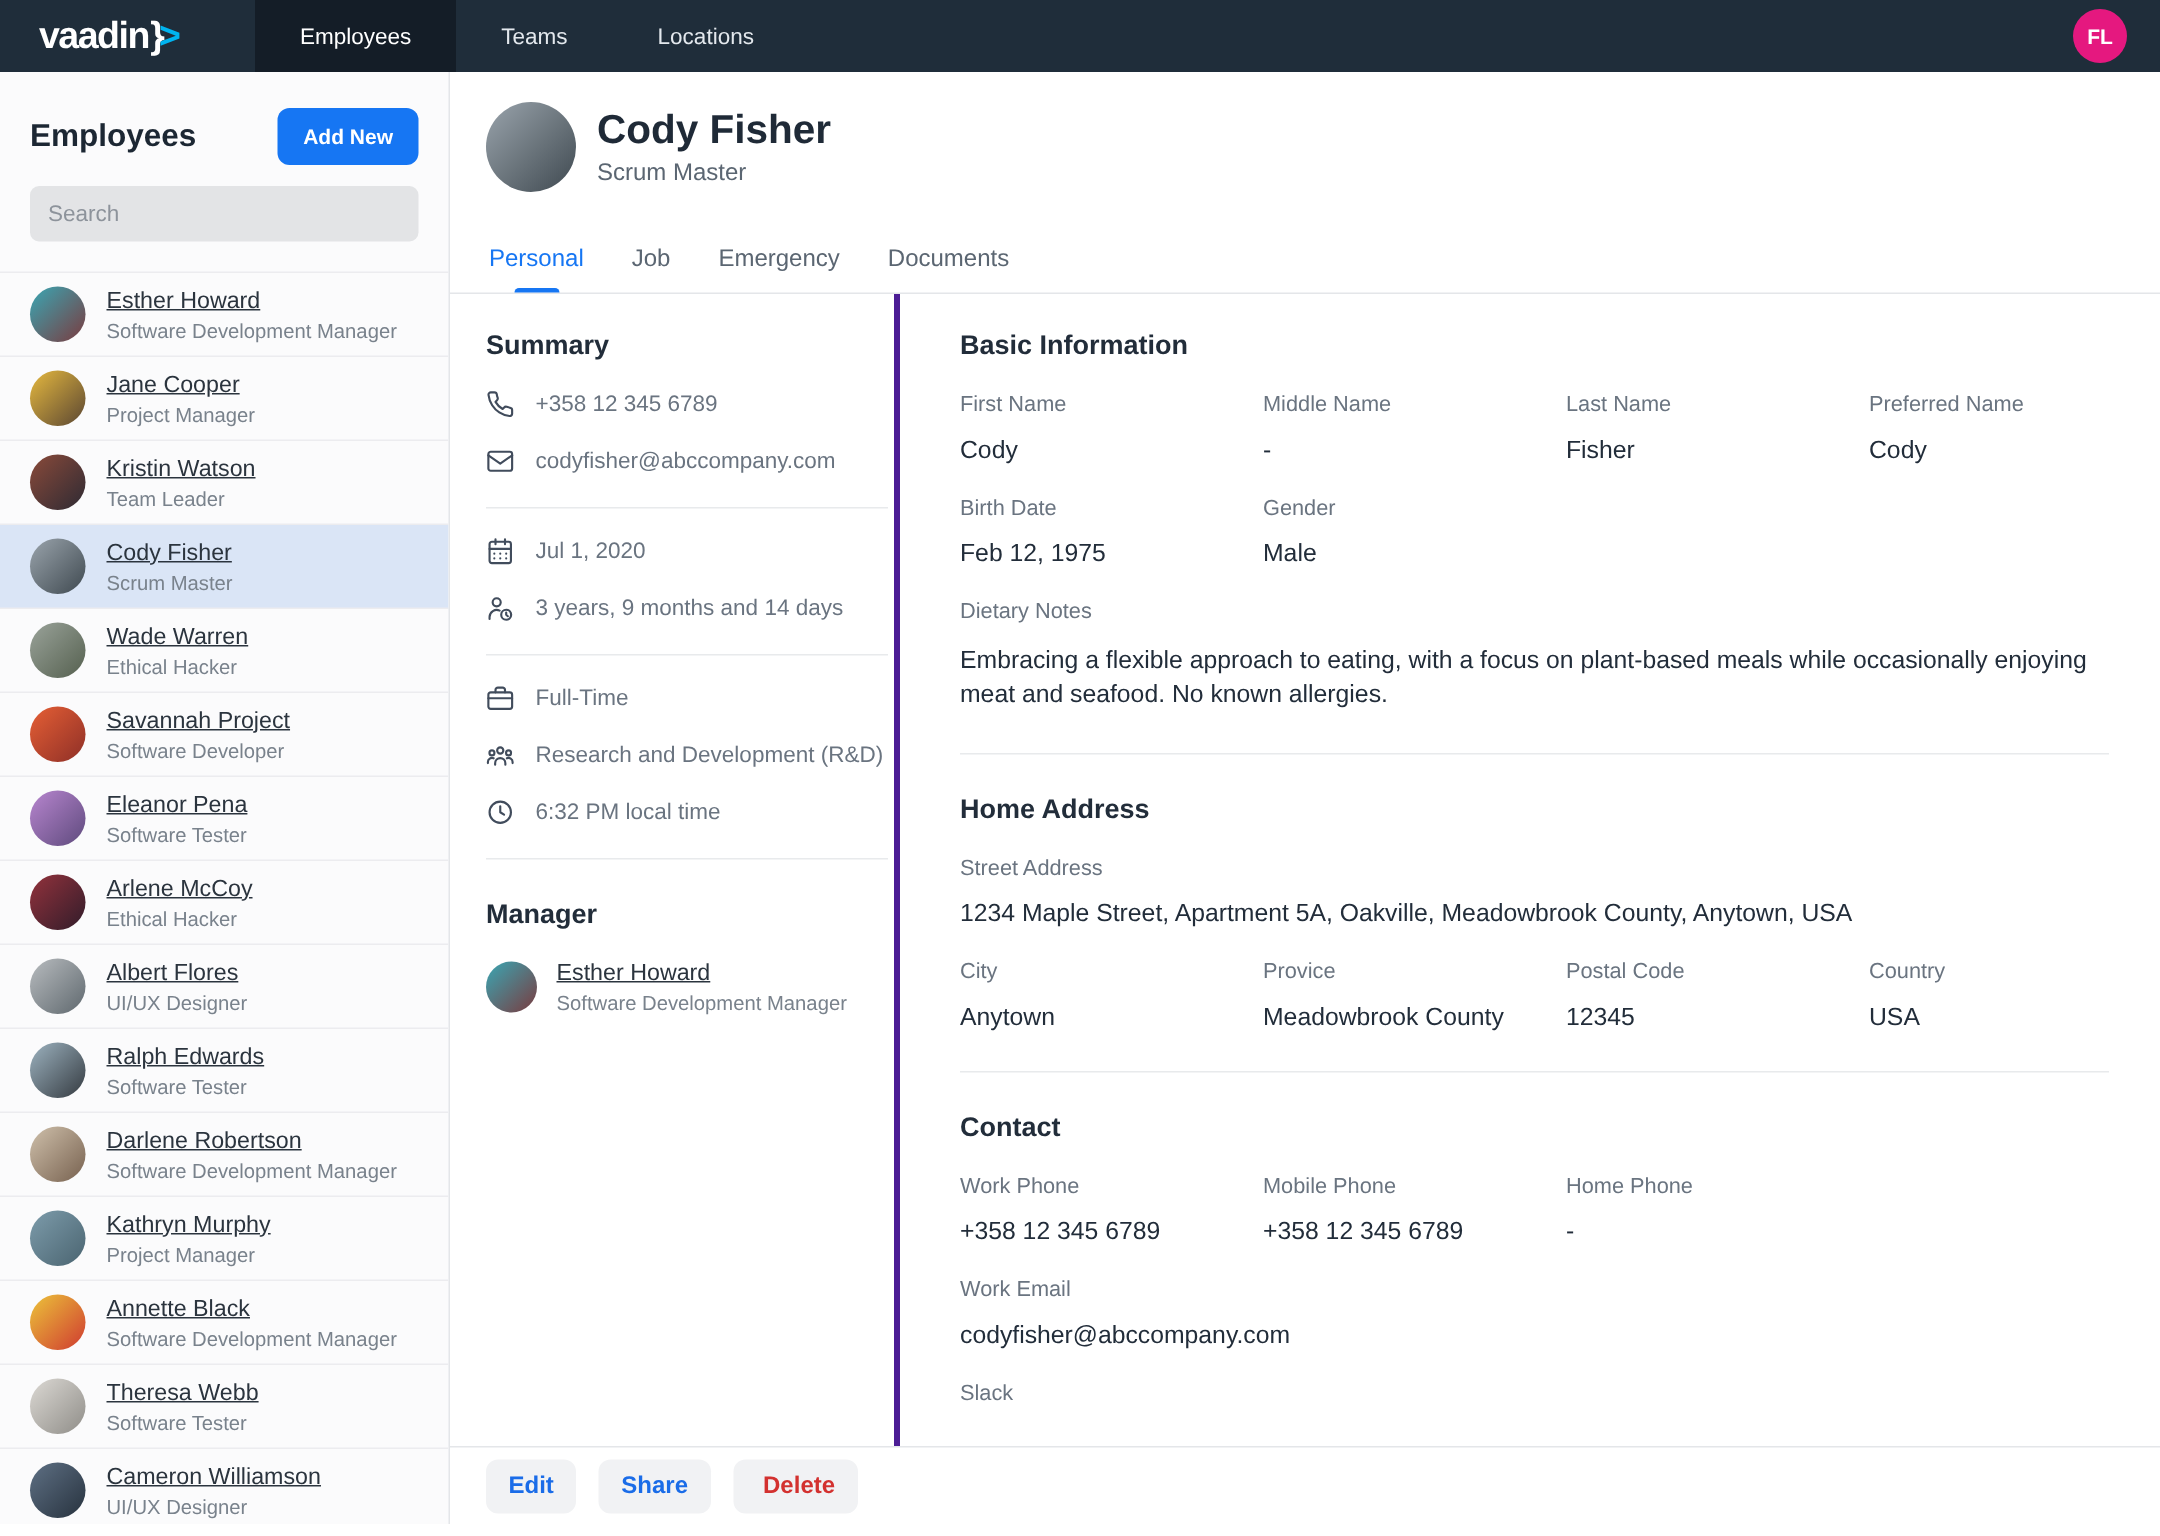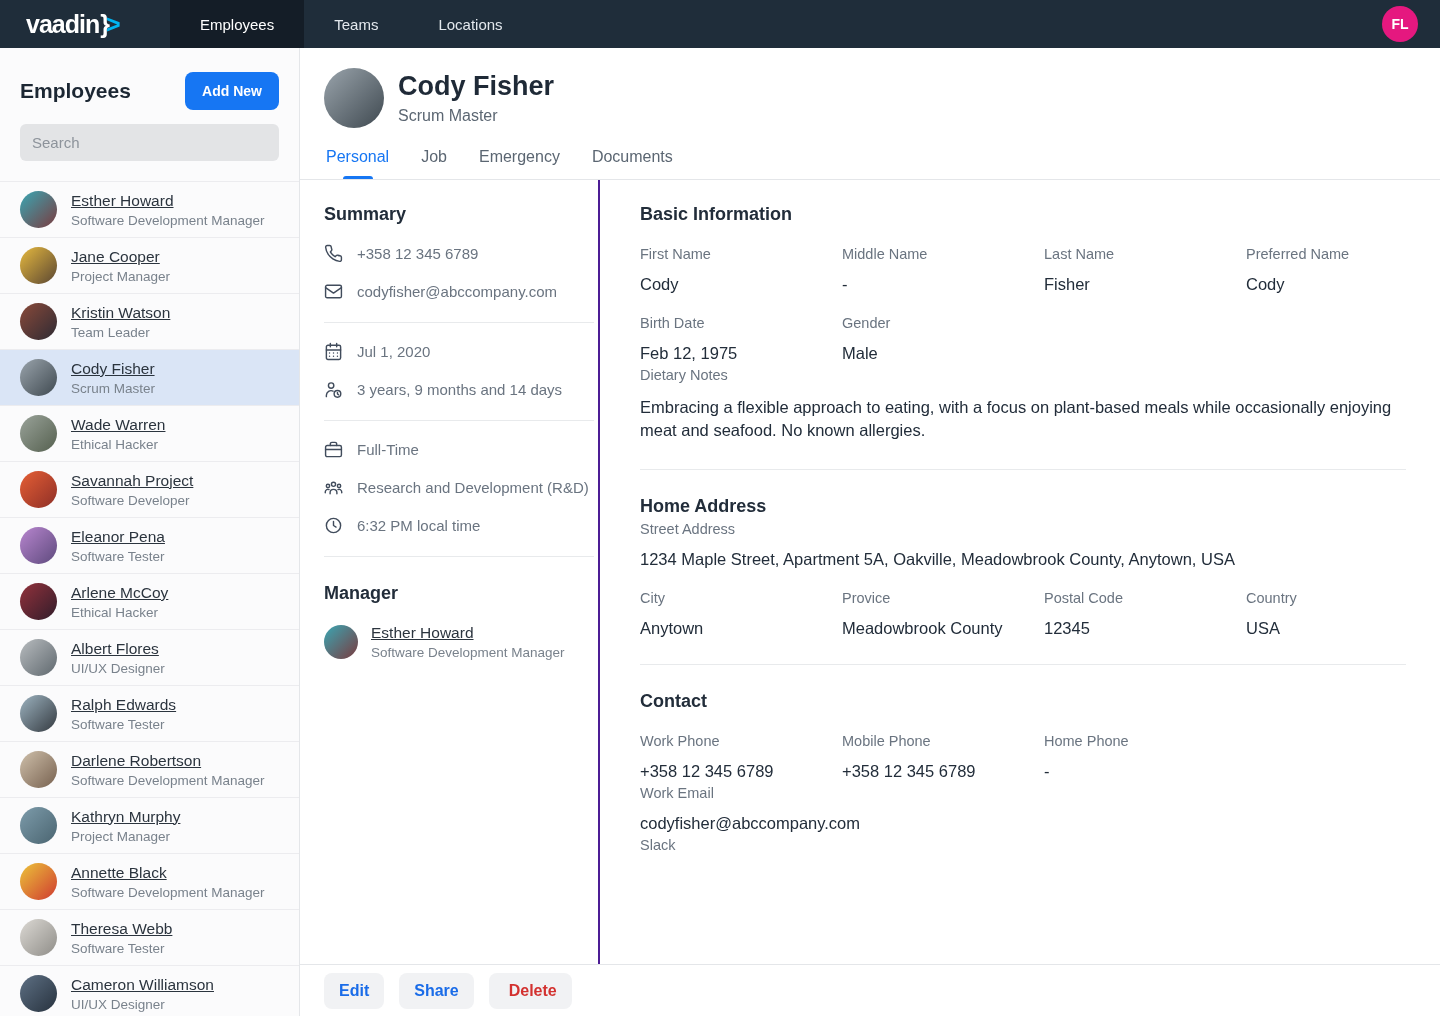--- a/index.html
+++ b/index.html
@@ -46,45 +46,45 @@
   .avatar.lg { width:60px; height:60px; }
   .emp-name { font-size:15.5px; color:#2b343e;text-decoration:underline; }
   .emp-role { font-size:13.5px; color:#79828c; margin-top:3px; }
 
   
   .main { flex:1; min-width:0; display:flex; flex-direction:column; background:#fff; }
   .profile-header { padding:20px 0 0 24px; border-bottom:1px solid #e4e6e9; flex:none; }
   .profile-top { display:flex; align-items:center; gap:14px; }
   .profile-name { font-size:27px; font-weight:bold; color:#1f2a37; }
   .profile-role { font-size:16px; color:#5b6672; margin-top:5px; }
-  .tabs { display:flex; gap:28px; margin-top:20px; }
+  .tabs { display:flex; gap:28px; margin-top:36px; }
   .tab { font-size:16px; color:#5b6672; padding:0 2px 13px 2px; position:relative; cursor:pointer; }
   .tab.active { color:#1676f3; }
   .tab.active::after { content:""; position:absolute; left:50%; bottom:0; transform:translateX(-50%);
                        width:30px; height:3px; background:#1676f3; border-radius:3px 3px 0 0; }
 
   .content-body { flex:1; display:flex; overflow:hidden; }
 
   
-  .summary-col { width:300px; flex:none; border-right:2px solid #4c1d95;
+  .summary-col { width:300px; flex:none; border-right:4px solid #4c1d95;
                  padding:24px 4px 0 24px; overflow:hidden; }
   .section-title { font-size:18px; font-weight:bold; color:#222d3a; }
   .sum-row { display:flex; align-items:center; gap:14px; margin-top:19px;
              color:#6a7480; font-size:15px; }
   .sum-row svg { width:19px; height:19px; color:#414c5c; flex:none; }
   .divider { border:none; border-top:1px solid #e8eaec; margin:21px 0 0 0; }
   .manager-title { margin-top:26px; }
   .manager-row { display:flex; align-items:center; gap:13px; margin-top:20px; cursor:pointer; }
 
   
   .info-panel { flex:1; padding:24px 34px 0 40px; overflow:hidden; }
   .field-grid { display:grid; grid-template-columns:repeat(4, 202px); margin-top:21px; }
   .field-label { font-size:14.5px; color:#6a7480; }
   .field-value { font-size:16.5px; color:#222d3a; margin-top:13px; }
-  .single-field { margin-top:4px; }
+  .single-field { margin-top:21px; }
   .note-text { margin-top:13px; font-size:16.5px; color:#222d3a; line-height:1.42; max-width:800px; }
   .sect-divider { border:none; border-top:1px solid #e8eaec; margin:26px 0 0 0; }
   .section { margin-top:26px; }
   .section:first-child { margin-top:0; }
 
   
   .action-bar { flex:none; height:52px; border-top:1px solid #e4e6e9; background:#fff;
                 display:flex; align-items:center; gap:15px; padding-left:24px; }
   .action-btn { background:#f1f2f4; border:none; border-radius:8px; padding:9px 15px;
                 font-size:16px; font-weight:bold; color:#1a6ce8; cursor:pointer;

